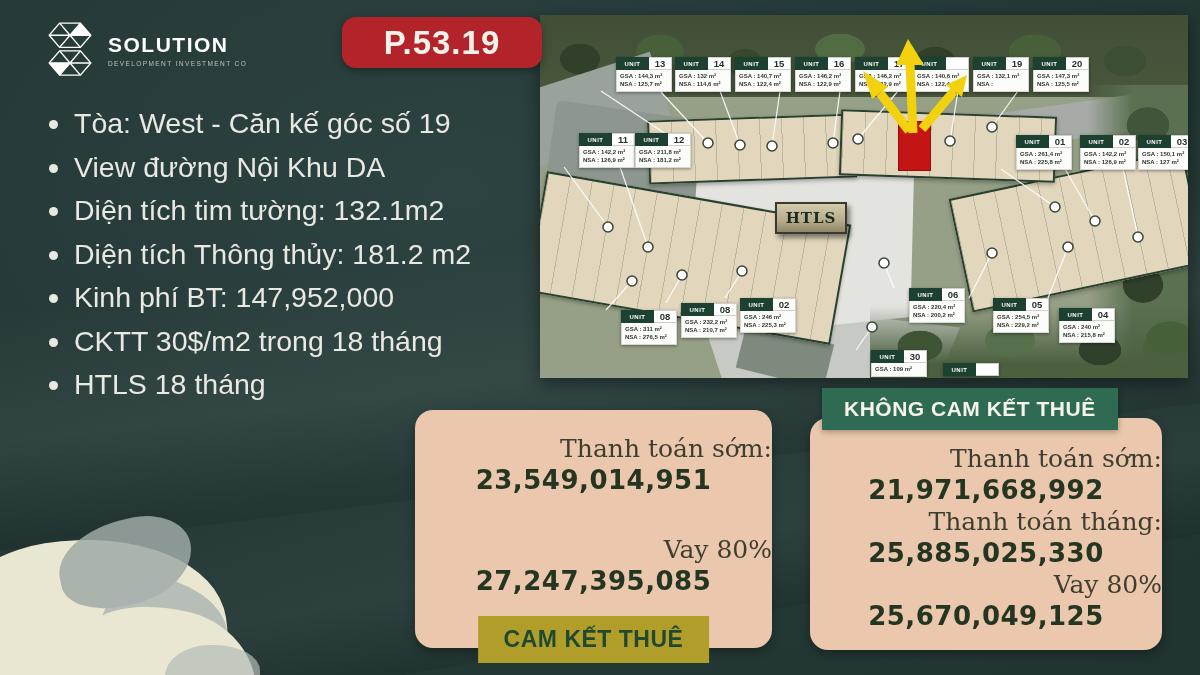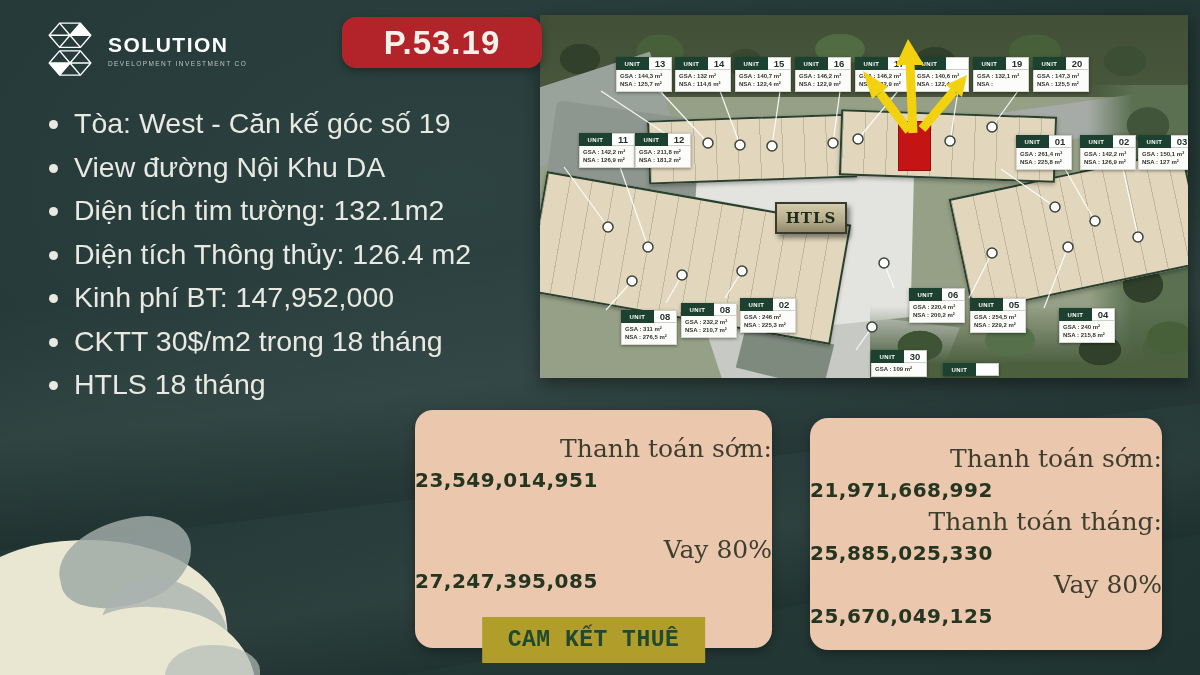--- a/index.html
+++ b/index.html
@@ -110,26 +110,26 @@
     display:flex;align-items:center;justify-content:center;border:1px solid #cfcfca;border-left:none;box-sizing:border-box;}
   .ubody{position:relative;background:#fcfcfa;padding:2px 3px 3px;border:1px solid #d8d8d2;border-top:none;box-sizing:border-box;}
   .uline{position:relative;font-size:6px;line-height:8px;color:#2f352c;font-weight:bold;white-space:nowrap;}
   .uline:empty{display:none;}
 
   
   .pbox{position:absolute;background:#ebc8ad;border-radius:18px;box-shadow:0 4px 10px rgba(0,0,0,.3);}
   .pbox-left{left:415px;top:410px;width:357px;height:238px;padding-top:24px;box-sizing:border-box;}
   .pbox-right{left:810px;top:418px;width:352px;height:232px;padding-top:26px;box-sizing:border-box;}
   .plabel{font-family:"DejaVu Serif",serif;font-size:25px;color:#3e3e30;text-align:right;line-height:30px;}
-  .pvalue{font-family:"DejaVu Sans",sans-serif;font-size:20px;font-weight:800;color:#243621;
-    text-align:left;line-height:33px;letter-spacing:.5px;}
+  .pvalue{font-family:"DejaVu Sans",sans-serif;font-size:26px;font-weight:800;color:#243621;
+    text-align:center;line-height:33px;letter-spacing:.5px;}
   .pgap{height:38px;}
   .badge-commit{position:absolute;left:50%;transform:translateX(-50%);bottom:-15px;
     background:#b19e2a;color:#20492f;font-size:23px;font-weight:800;letter-spacing:.5px;
-    padding:10px 26px;white-space:nowrap;font-family:Liberation Mono, monospace;}
+    padding:10px 26px;white-space:nowrap;}
   .badge-nocommit{position:absolute;left:12px;top:-30px;background:#2f6b52;color:#f5f3ea;
     font-size:21px;font-weight:800;letter-spacing:.5px;padding:9px 22px;white-space:nowrap;
     box-shadow:0 2px 6px rgba(0,0,0,.3);}
 </style>
 </head>
 <body>
 
 <div class="slide">
 
   <div class="streak streak1"></div>
@@ -157,21 +157,21 @@
       <div class="l-sub">DEVELOPMENT INVESTMENT CO</div>
     </div>
   </div>
 
   <div class="unit-badge">P.53.19</div>
 
   <ul class="bullets">
     <li>Tòa: West - Căn kế góc số 19</li>
     <li>View đường Nội Khu DA</li>
     <li>Diện tích tim tường: 132.1m2</li>
-    <li>Diện tích Thông thủy: 126.4 m2</li>
+    <li>Diện tích Thông thủy: 181.2 m2</li>
     <li>Kinh phí BT: 147,952,000</li>
     <li>CKTT 30$/m2 trong 18 tháng</li>
     <li>HTLS 18 tháng</li>
   </ul>
 
   <div class="fp">
     <div class="fp-trees"></div>
     <div class="fp-road3"></div>
     <div class="fp-park"></div>
     <div class="fp-road1"></div>
@@ -400,21 +400,21 @@
     <div class="ucard" style="left:326px;top:273px">
       <div class="uhead">
           <span class="uchip">UNIT</span>
           <span class="unum">06</span>
         </div>
       <div class="ubody">
           <div class="uline">GSA : 220,4 m²</div>
           <div class="uline">NSA : 200,2 m²</div>
         </div>
     </div>
-    <div class="ucard" style="left:387px;top:283px">
+    <div class="ucard" style="left:410px;top:283px">
       <div class="uhead">
           <span class="uchip">UNIT</span>
           <span class="unum">05</span>
         </div>
       <div class="ubody">
           <div class="uline">GSA : 254,5 m²</div>
           <div class="uline">NSA : 229,2 m²</div>
         </div>
     </div>
     <div class="ucard" style="left:476px;top:293px">
@@ -458,20 +458,21 @@
   <div class="pbox pbox-left">
     <div class="plabel">Thanh toán sớm:</div>
     <div class="pvalue">23,549,014,951</div>
     <div class="pgap"></div>
     <div class="plabel">Vay 80%</div>
     <div class="pvalue">27,247,395,085</div>
     <div class="badge-commit">CAM KẾT THUÊ</div>
   </div>
 
   <div class="pbox pbox-right">
+    <div class="badge-nocommit">KHÔNG CAM KẾT THUÊ</div>
     <div class="plabel">Thanh toán sớm:</div>
     <div class="pvalue">21,971,668,992</div>
     <div class="plabel">Thanh toán tháng:</div>
     <div class="pvalue">25,885,025,330</div>
     <div class="plabel">Vay 80%</div>
     <div class="pvalue">25,670,049,125</div>
   </div>
 
 </div>
 

